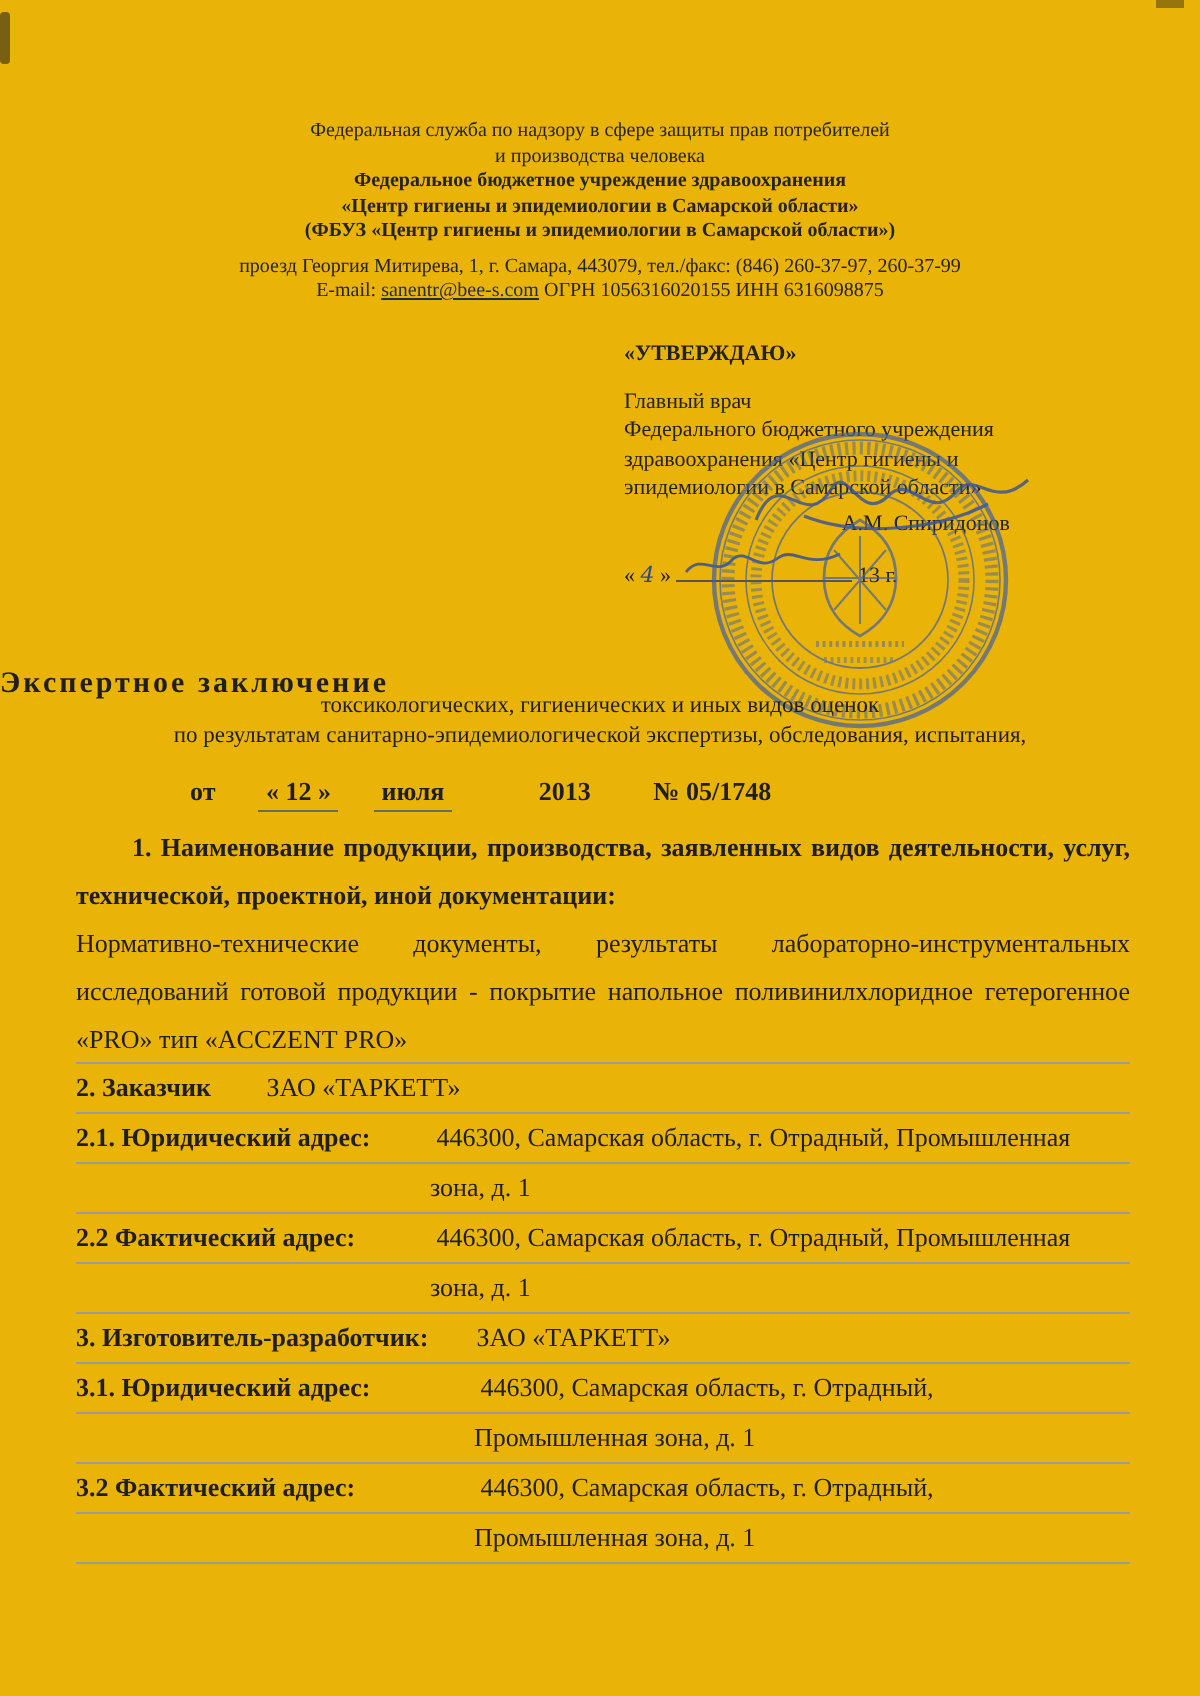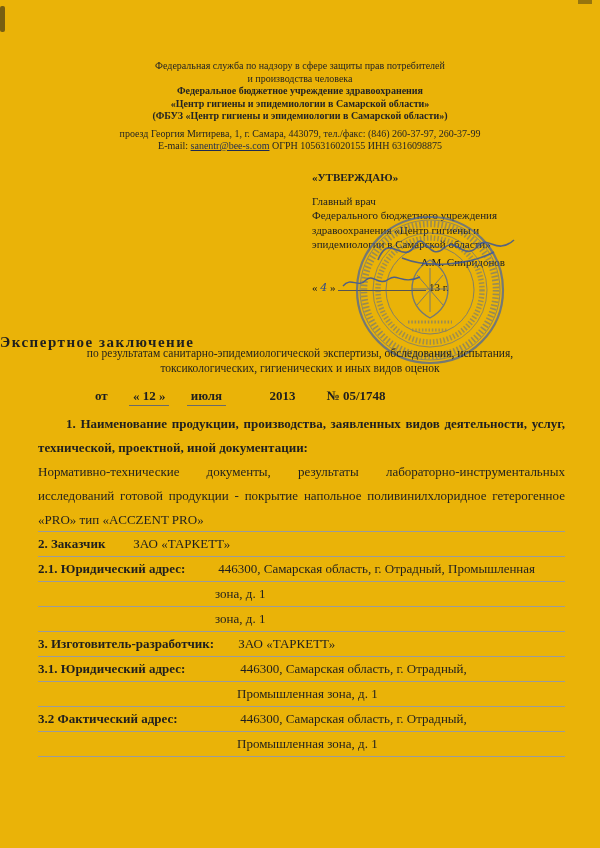--- a/index.html
+++ b/index.html
@@ -123,22 +123,22 @@
       <circle cx="78" cy="78" r="44" stroke-width="0.9"></circle>
       <path d="M78 48 c-12 7 -18 16 -18 29 0 15 9 24 18 29 9 -5 18 -14 18 -29 0 -13 -6 -22 -18 -29 z" stroke-width="1.4"></path>
       <path d="M60 77 h36 M78 56 v44 M65 63 l26 30 M91 63 l-26 30" stroke-width="1"></path>
       <path d="M56 110 h44" stroke-width="3" stroke-dasharray="1.5 1.8" opacity="0.7"></path>
       <path d="M60 118 h36" stroke-width="3" stroke-dasharray="1.5 1.8" opacity="0.6"></path>
     </g>
   </svg>
 
   <div class="title">Экспертное заключение</div>
   <div class="subtitle">
+    <div>токсикологических, гигиенических и иных видов оценок</div>
     <div>по результатам санитарно-эпидемиологической экспертизы, обследования, испытания,</div>
-    <div>токсикологических, гигиенических и иных видов оценок</div>
   </div>
 
   <div class="doc-date">
     <span class="dd-from">от</span>
     <span class="dd-day u">« 12 »</span>
     <span class="dd-month u">июля</span>
     <span class="dd-year">2013</span>
     <span class="dd-num">№ 05/1748</span>
   </div>
 
@@ -153,20 +153,24 @@
       <span class="b lbl w92">2. Заказчик</span>
       <span>ЗАО «ТАРКЕТТ»</span>
     </div>
 
     <div class="fl">
       <span class="b lbl w177">2.1. Юридический адрес:</span>
       <span>446300, Самарская область, г. Отрадный, Промышленная</span>
     </div>
     <div class="fl ind177">зона, д. 1</div>
 
+    <div class="fl">
+      <span class="b lbl w177">2.2 Фактический адрес:</span>
+      <span>446300, Самарская область, г. Отрадный, Промышленная</span>
+    </div>
     <div class="fl ind177">зона, д. 1</div>
 
     <div class="fl">
       <span class="b lbl w197">3. Изготовитель-разработчик:</span>
       <span>ЗАО «ТАРКЕТТ»</span>
     </div>
 
     <div class="fl">
       <span class="b lbl w199">3.1. Юридический адрес:</span>
       <span>446300, Самарская область, г. Отрадный,</span>

